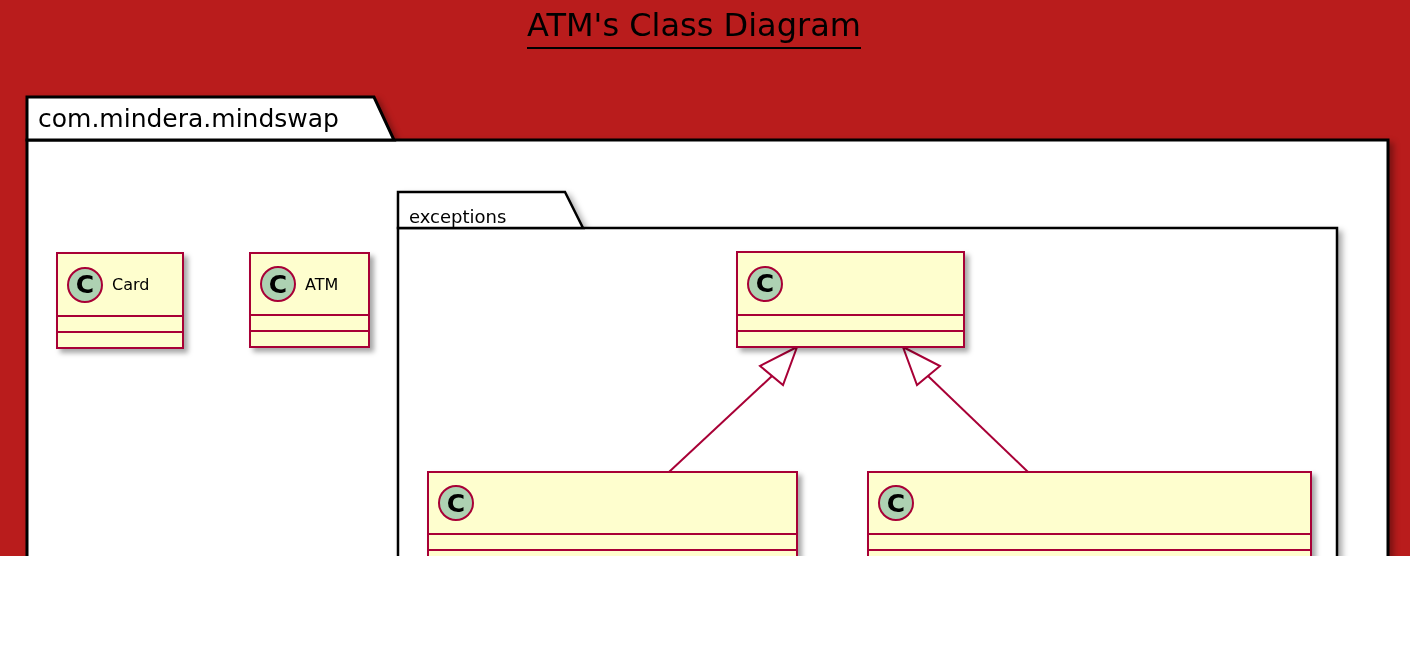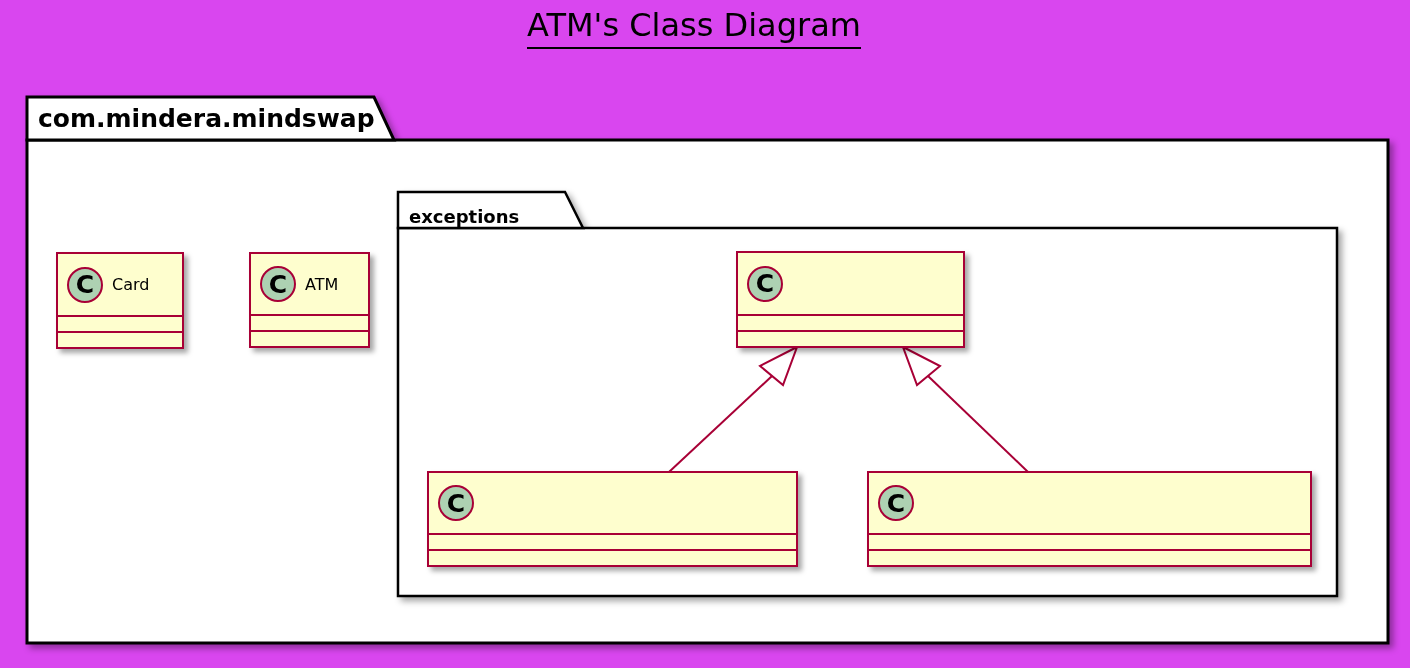--- a/index.html
+++ b/index.html
@@ -4,22 +4,22 @@
 <style>
   html, body {
     margin: 0;
     padding: 0;
     background: #ffffff;
     font-family: "DejaVu Sans", "Liberation Sans", sans-serif;
   }
   #canvas {
     position: relative;
     width: 1410px;
-    height: 668px;
-    background: #d946ef;
+    height: 556px;
+    background: #b91c1c;
     overflow: hidden;
   }
   
   .diagram-title {
     position: absolute;
     top: 6px;
     left: 0;
     width: 1388px;
     text-align: center;
     z-index: 3;
@@ -37,21 +37,21 @@
     top: 0;
     z-index: 0;
   }
   .pkg-group { filter: drop-shadow(4px 4px 3px rgba(0,0,0,0.35)); }
   .pkg-shape { fill: #ffffff; stroke: #000000; }
   .rel-line { stroke: #A80036; stroke-width: 2; fill: none; }
   .rel-head { fill: #ffffff; stroke: #A80036; stroke-width: 2; }
   
   .pkg-label {
     position: absolute;
-    font-weight: bold;
+    font-weight: normal;
     color: #000000;
     z-index: 2;
     white-space: nowrap;
   }
   #outer-pkg-label { left: 38px; top: 104px; font-size: 25px; }
   #exceptions-pkg-label { left: 409px; top: 206px; font-size: 18px; }
   
   .class-box {
     position: absolute;
     background: #FEFECE;

